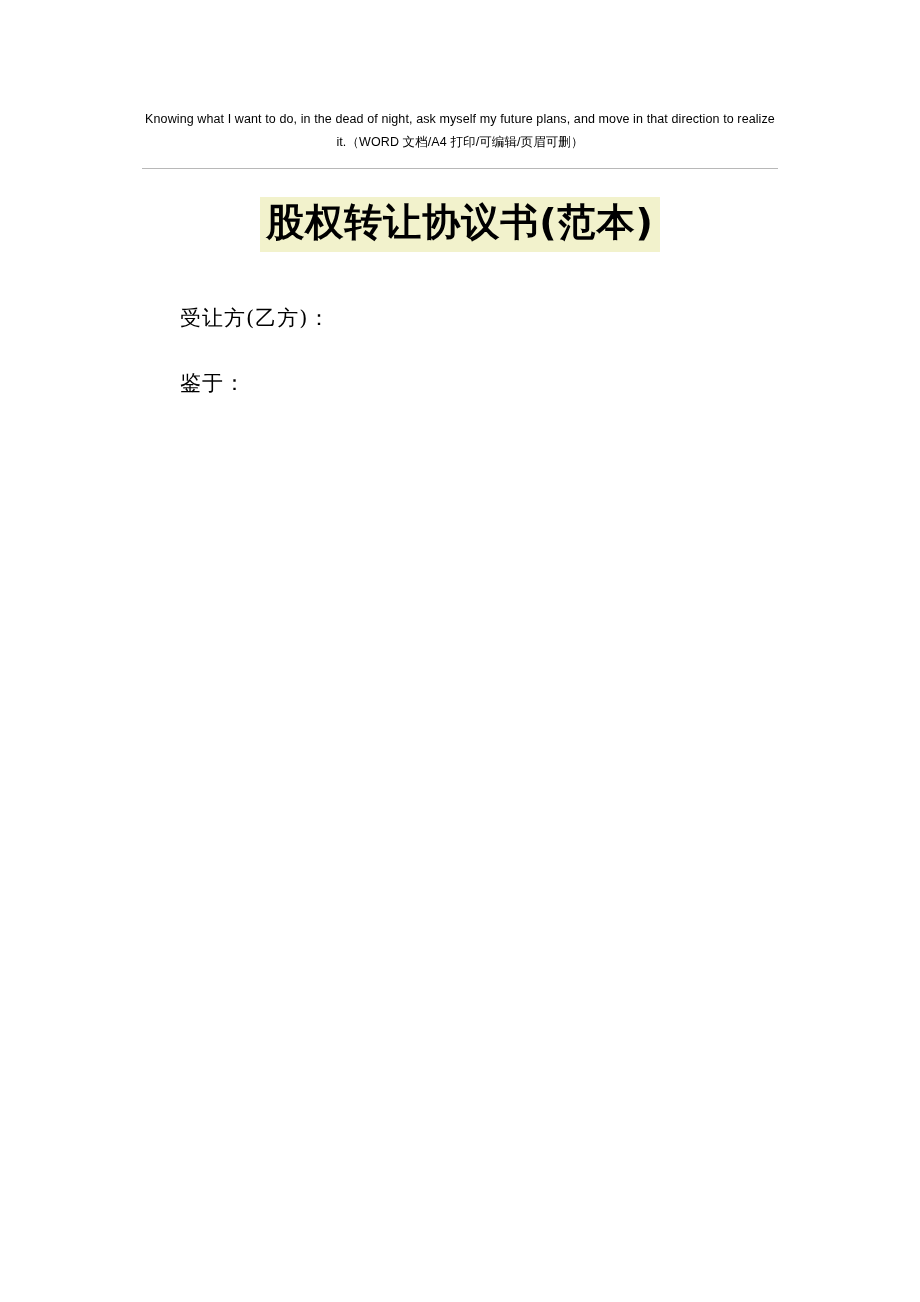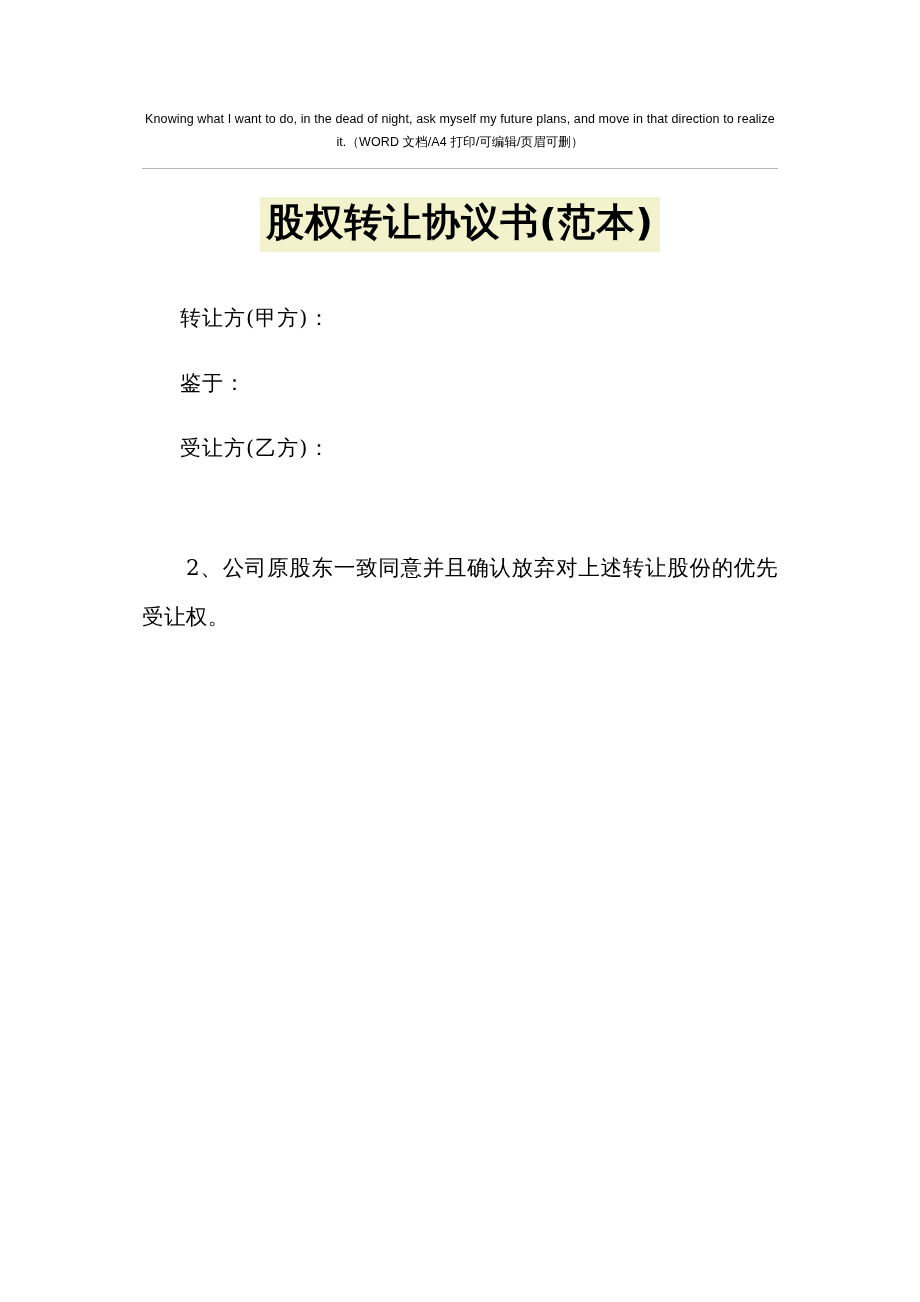--- a/index.html
+++ b/index.html
@@ -112,24 +112,22 @@
     </div>
     <div class="header-rule"></div>
   </div>
 
   <div class="doc-title-wrap">
     <span class="doc-title">股权转让协议书(范本)</span>
   </div>
 
   <div class="body-area">
 
-    <div class="party-line">转让方(甲方)：</div>
+    <div class="party-line">受让方(乙方)：</div>
     <div class="party-line">鉴于：</div>
-    <div class="party-line">受让方(乙方)：</div>
 
     <div class="gap"></div>
 
 
-    <p class="para indent">2、公司原股东一致同意并且确认放弃对上述转让股份的优先受让权。</p>
 
 
   </div>
 </div>
 
 </body></html>

